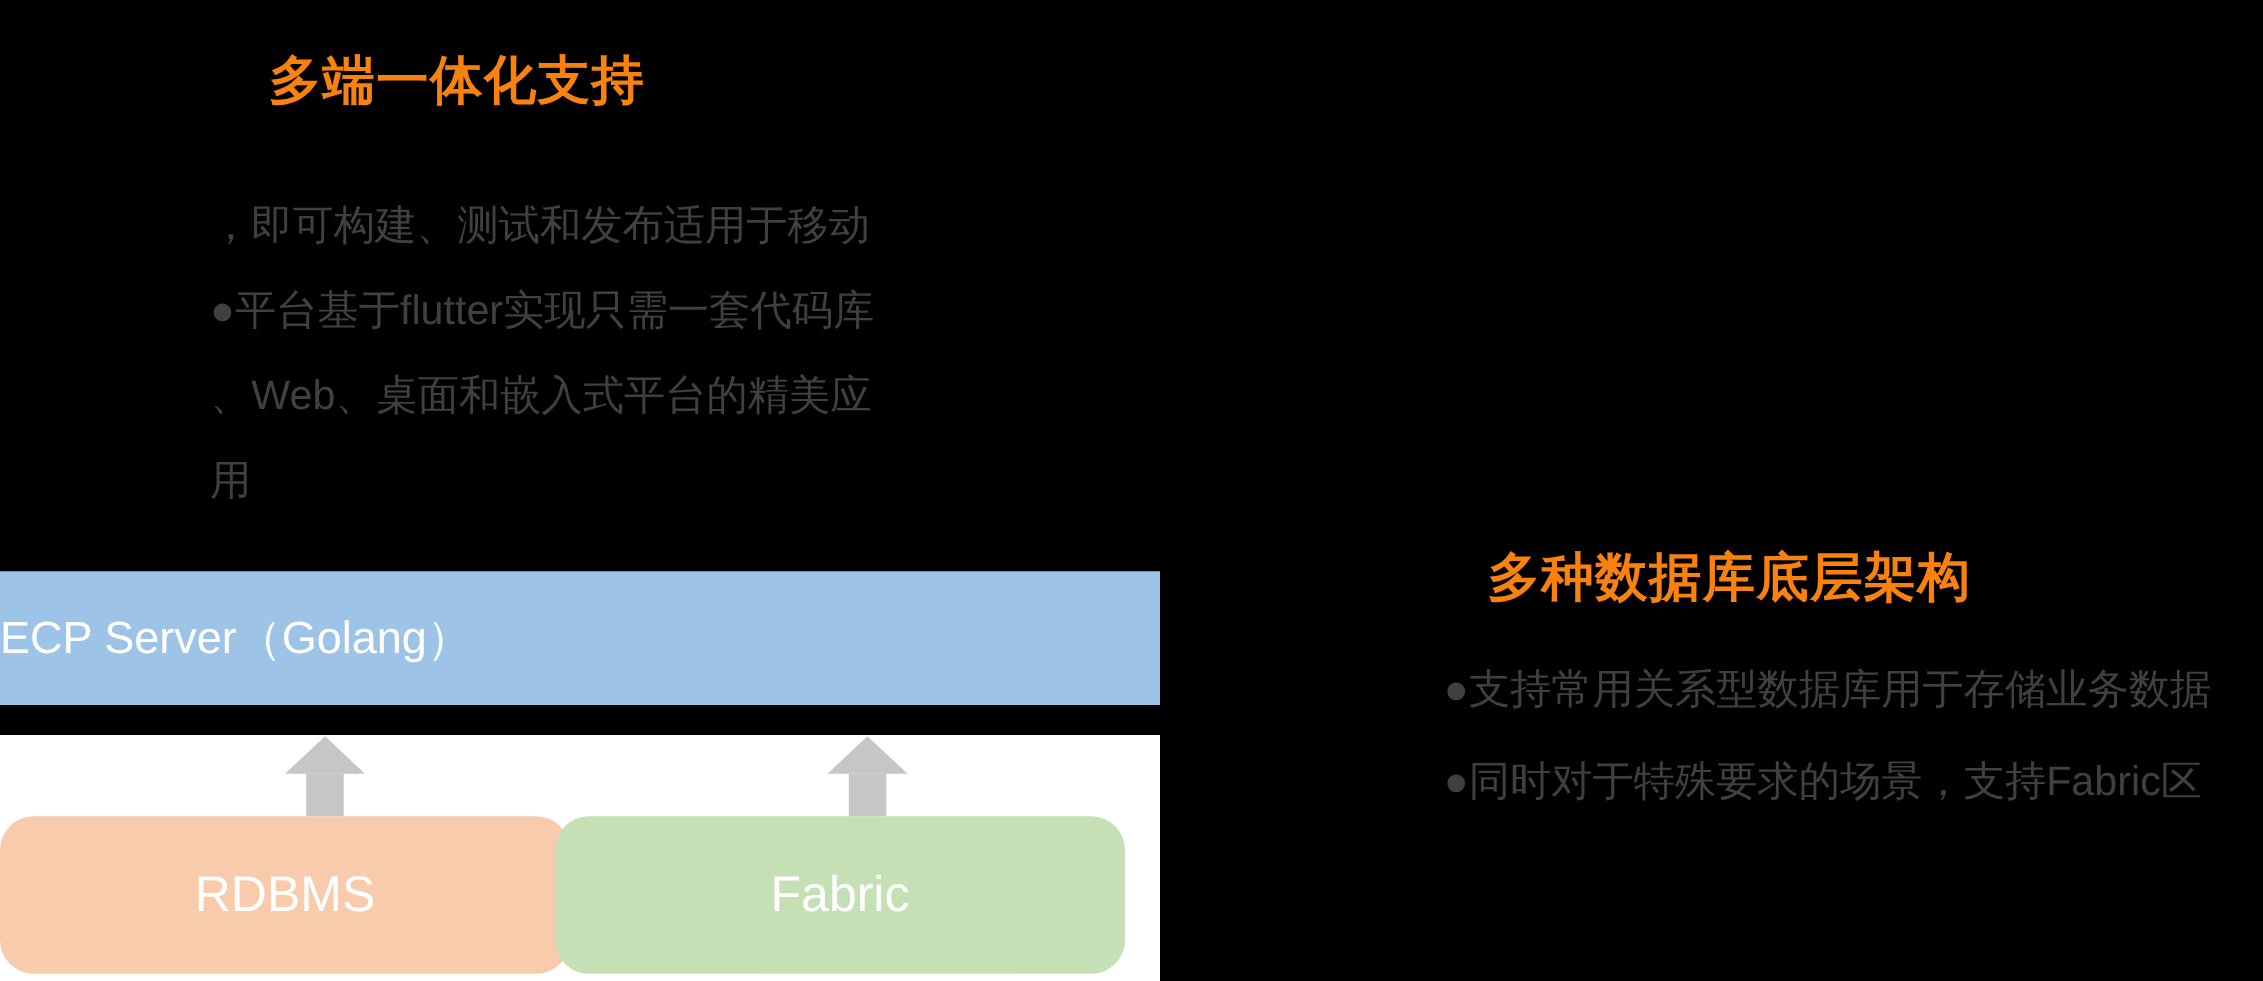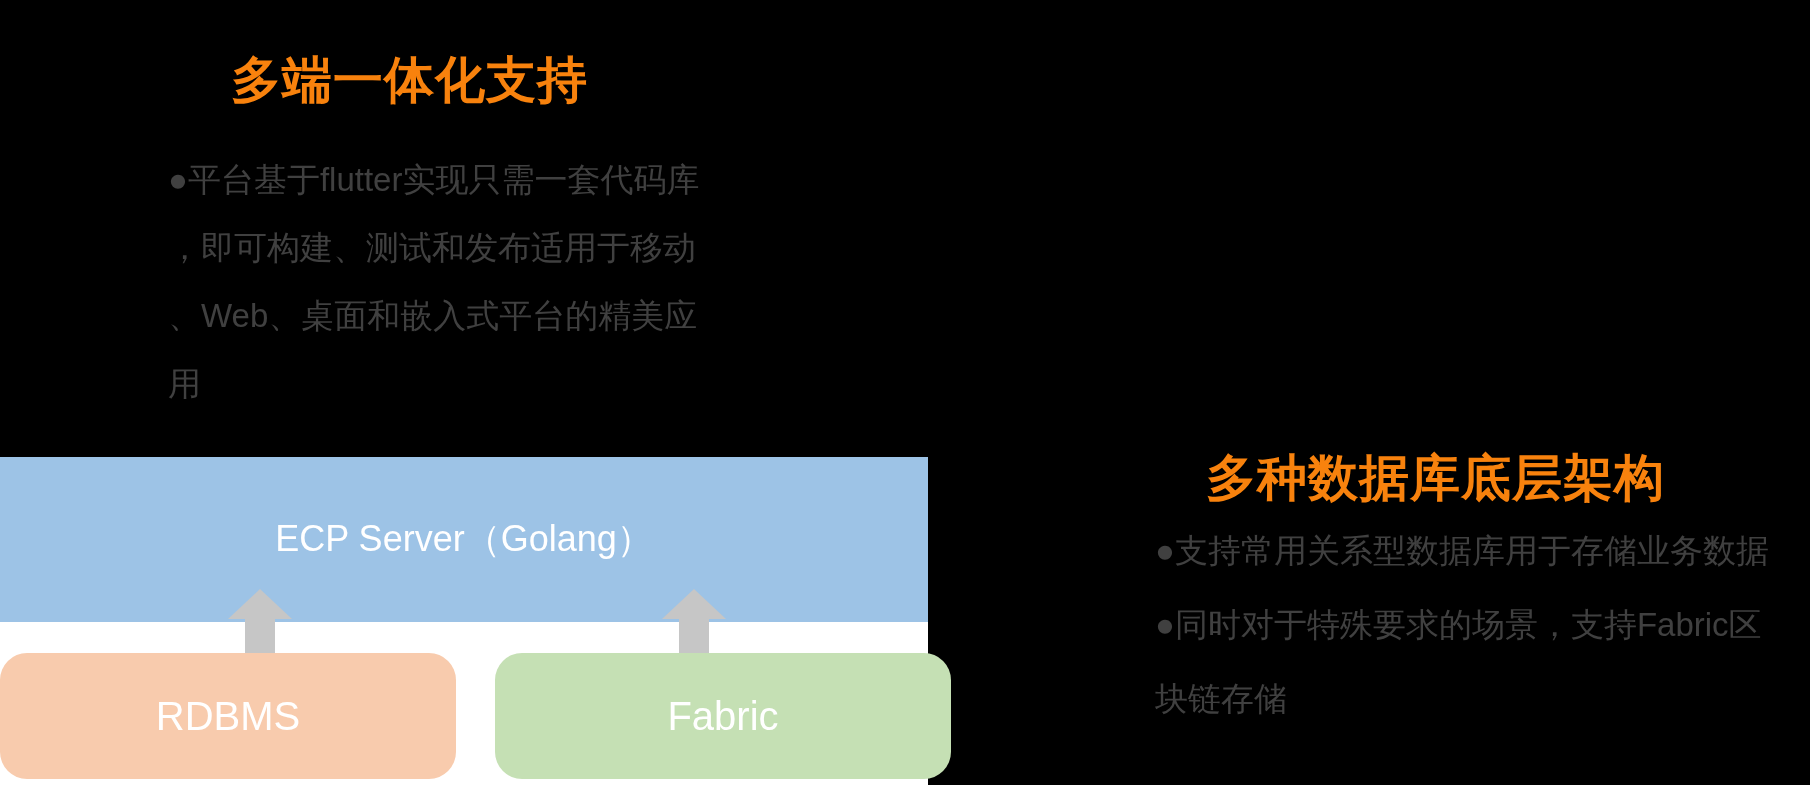--- a/index.html
+++ b/index.html
@@ -8,22 +8,22 @@
     width: 1810px;
     height: 785px;
     background: var(--canvas-bg, #000000);
     overflow: hidden;
     font-family: "Liberation Sans", "DejaVu Sans", sans-serif;
   }
 
   
   .feature-heading {
     position: absolute;
-    margin: 16px;
-    font-size: 50px;
+    margin: 0;
+    font-size: 42px;
     font-weight: 700;
     line-height: 56px;
     letter-spacing: 1px;
     color: var(--heading-color, #F8820D);
     white-space: nowrap;
   }
   .heading-left  { left: 215px; top: 36px; }
   .heading-right { left: 1190px; top: 434px; }
 
   
@@ -47,33 +47,33 @@
   }
   .diagram-bg {
     position: absolute;
     left: 0; top: 131px;
     width: 928px; height: 197px;
     background: var(--diagram-bg, #FFFFFF);
   }
   .server-box {
     position: absolute;
     left: 0; top: 0;
-    width: 928px; height: 165px;
+    width: 928px; height: 107px;
     background: var(--server-color, #9DC3E6);
-    display: flex; align-items: center; justify-content: center;
+    display: flex; align-items: center; justify-content: flex-start;
   }
   .server-box .box-label { font-size: 36px; color: var(--box-text-color, #FFFFFF); }
   .db-box {
     position: absolute;
     top: 196px;
     width: 456px; height: 126px;
     display: flex; align-items: center; justify-content: center; border-radius: 27px;
   }
   .rdbms-box  { left: 0;    background: var(--rdbms-color, #F8CBAD); }
-  .fabric-box { left: 495px; background: var(--fabric-color, #C5E0B4); }
+  .fabric-box { left: 444px; background: var(--fabric-color, #C5E0B4); }
   .db-box .box-label { font-size: 40px; color: var(--box-text-color, #FFFFFF); }
 
   
   .up-arrow {
     position: absolute;
     top: 132px;
     width: 64px; height: 64px;
   }
   .arrow-left  { left: 228px; }
   .arrow-right { left: 662px; }
@@ -91,22 +91,22 @@
   }
 </style>
 </head>
 <body>
 
 <div class="canvas">
 
   <h2 class="feature-heading heading-left">多端一体化支持</h2>
 
   <div class="body-block body-left">
+    <p class="body-line">，即可构建、测试和发布适用于移动</p>
     <p class="body-line">●平台基于flutter实现只需一套代码库</p>
-    <p class="body-line">，即可构建、测试和发布适用于移动</p>
     <p class="body-line">、Web、桌面和嵌入式平台的精美应</p>
     <p class="body-line">用</p>
   </div>
 
   <div class="diagram">
     <div class="diagram-bg"></div>
 
     <div class="server-box">
       <span class="box-label">ECP Server（Golang）</span>
     </div>
@@ -126,16 +126,15 @@
     <div class="db-box fabric-box">
       <span class="box-label">Fabric</span>
     </div>
   </div>
 
   <h2 class="feature-heading heading-right">多种数据库底层架构</h2>
 
   <div class="body-block body-right">
     <p class="body-line">●支持常用关系型数据库用于存储业务数据</p>
     <p class="body-line">●同时对于特殊要求的场景，支持Fabric区</p>
-    <p class="body-line">块链存储</p>
   </div>
 
 </div>
 
 </body></html>

